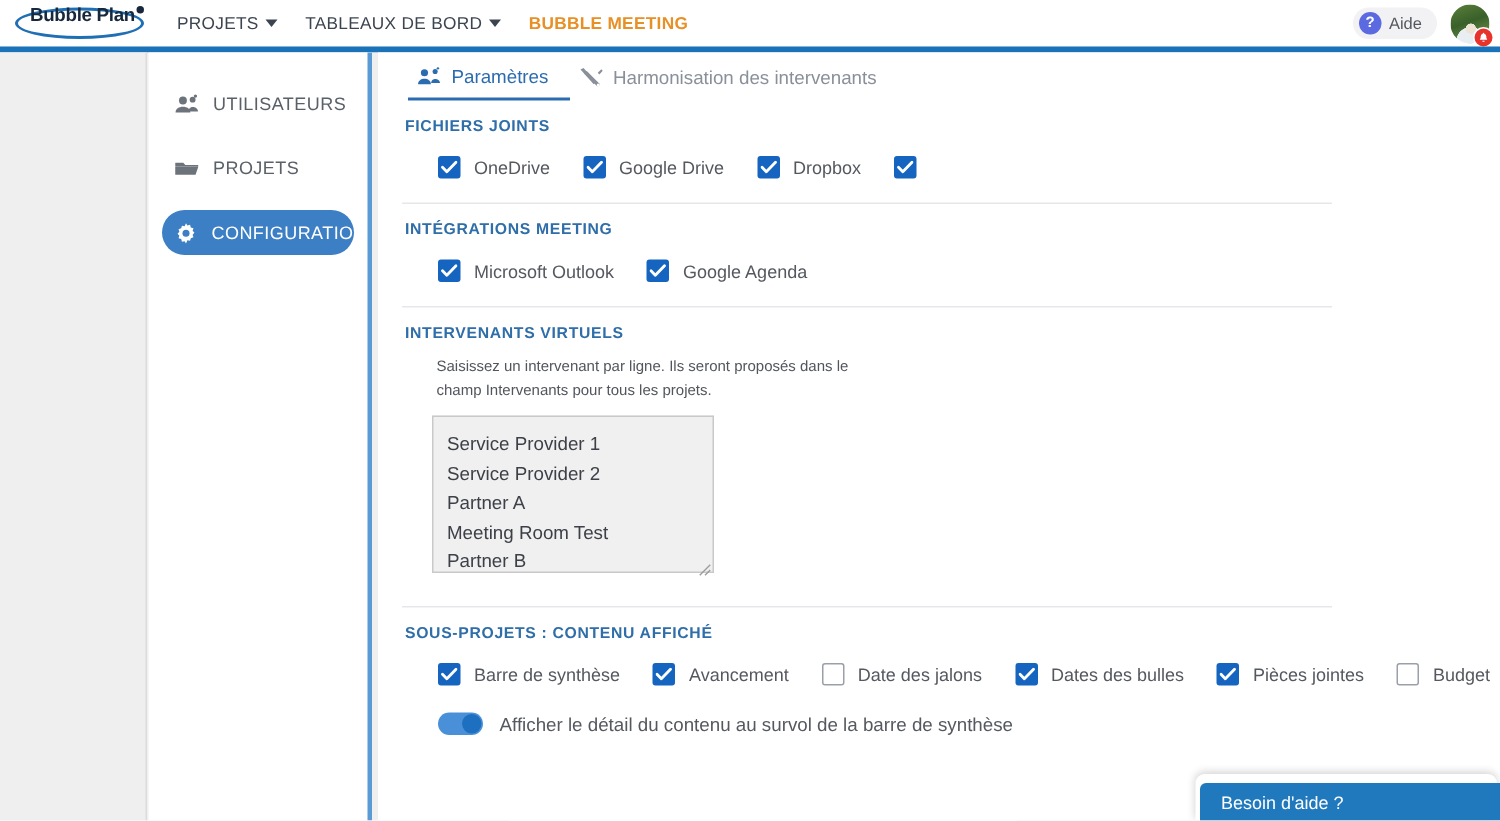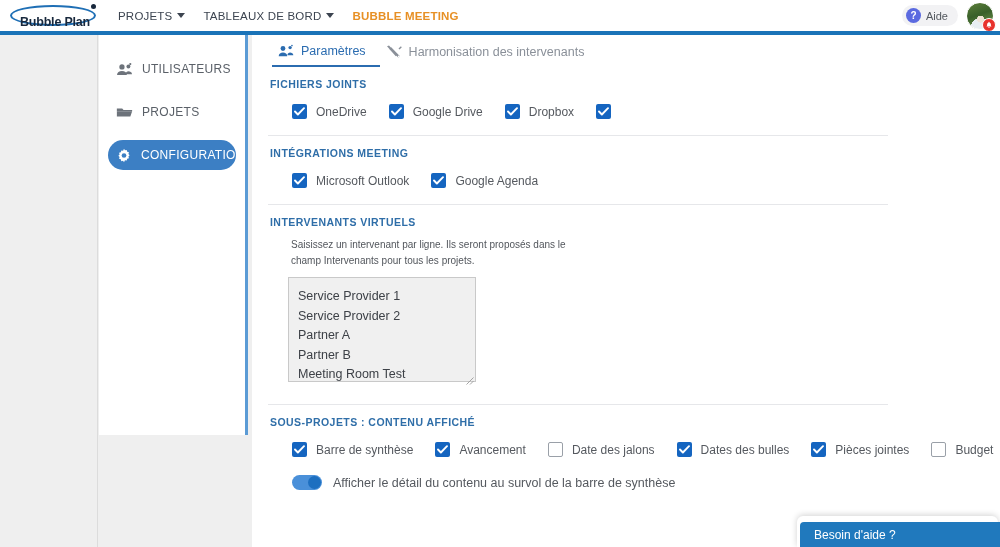--- a/index.html
+++ b/index.html
@@ -17,21 +17,21 @@
     background: #ffffff;
     display: flex; align-items: center;
   }
   .header-rule {
     position: absolute; left: 0; top: 31px; width: 1000px; height: 4px;
     background: #1a73b8;
   }
   .logo {
     position: relative;
     margin-left: 8px; width: 94px; height: 26px;
-    display: flex; align-items: flex-end; justify-content: center;
+    display: flex; align-items: flex-start; justify-content: center;
   }
   .logo-ellipse {
     position: absolute; left: 2px; top: 2px; width: 86px; height: 21px;
     border: 2px solid #1f6fb5; border-radius: 50%;
   }
   .logo-text {
     position: relative; z-index: 2;
     font-size: 12.5px; font-weight: bold; color: #18283c;
     letter-spacing: -0.2px;
   }
@@ -88,21 +88,21 @@
   .body-area {
     position: absolute; left: 0; top: 35px; width: 1000px; height: 512px;
     background: #efefef;
   }
   .rail {
     position: absolute; left: 0; top: 0; width: 98px; height: 512px;
     background: #efefef;
     border-right: 1px solid #dcdcdc;
   }
   .sidebar {
-    position: absolute; left: 99px; top: 0; width: 149px; height: 400px;
+    position: absolute; left: 99px; top: 0; width: 149px; height: 512px;
     background: #ffffff;
     border-right: 3px solid #5b9bd5;
   }
   .side-item {
     display: flex; align-items: center; gap: 9px;
     height: 30px; margin: 0 9px; padding: 0 8px;
     border-radius: 15px; cursor: pointer;
   }
   .side-item:first-child { margin-top: 19px; }
   .side-item + .side-item { margin-top: 13px; }
@@ -379,22 +379,22 @@
       <div class="rule"></div>
 
       <div class="section-title">INTERVENANTS VIRTUELS</div>
       <div class="help-text">Saisissez un intervenant par ligne. Ils seront proposés dans le champ Intervenants pour tous les projets.</div>
 
       <div class="ta-wrap">
         <div class="textarea">
           <div class="ta-line">Service Provider 1</div>
           <div class="ta-line">Service Provider 2</div>
           <div class="ta-line">Partner A</div>
+          <div class="ta-line">Meeting Room Test</div>
           <div class="ta-line">Partner B</div>
-          <div class="ta-line">Meeting Room Test</div>
         </div>
         <span class="ta-grip">
           <svg width="9" height="9" viewBox="0 0 9 9" aria-hidden="true">
             <path d="M8.5 1.5L1.5 8.5M8.5 5L5 8.5" stroke="#9b9b9b" stroke-width="0.9" fill="none"></path>
           </svg>
         </span>
       </div>
 
       <div class="rule" style="margin-top:22px;"></div>
 

